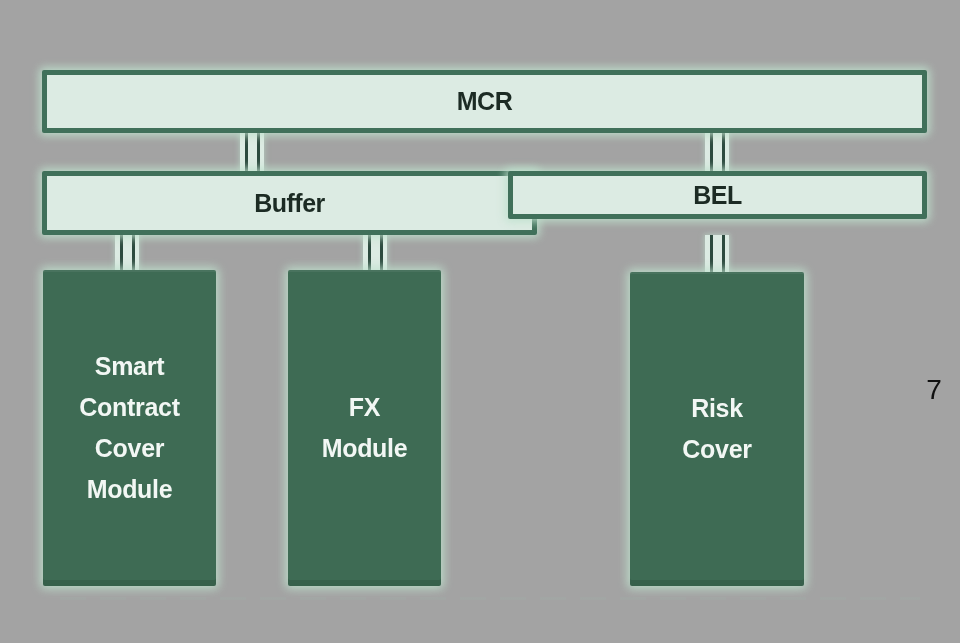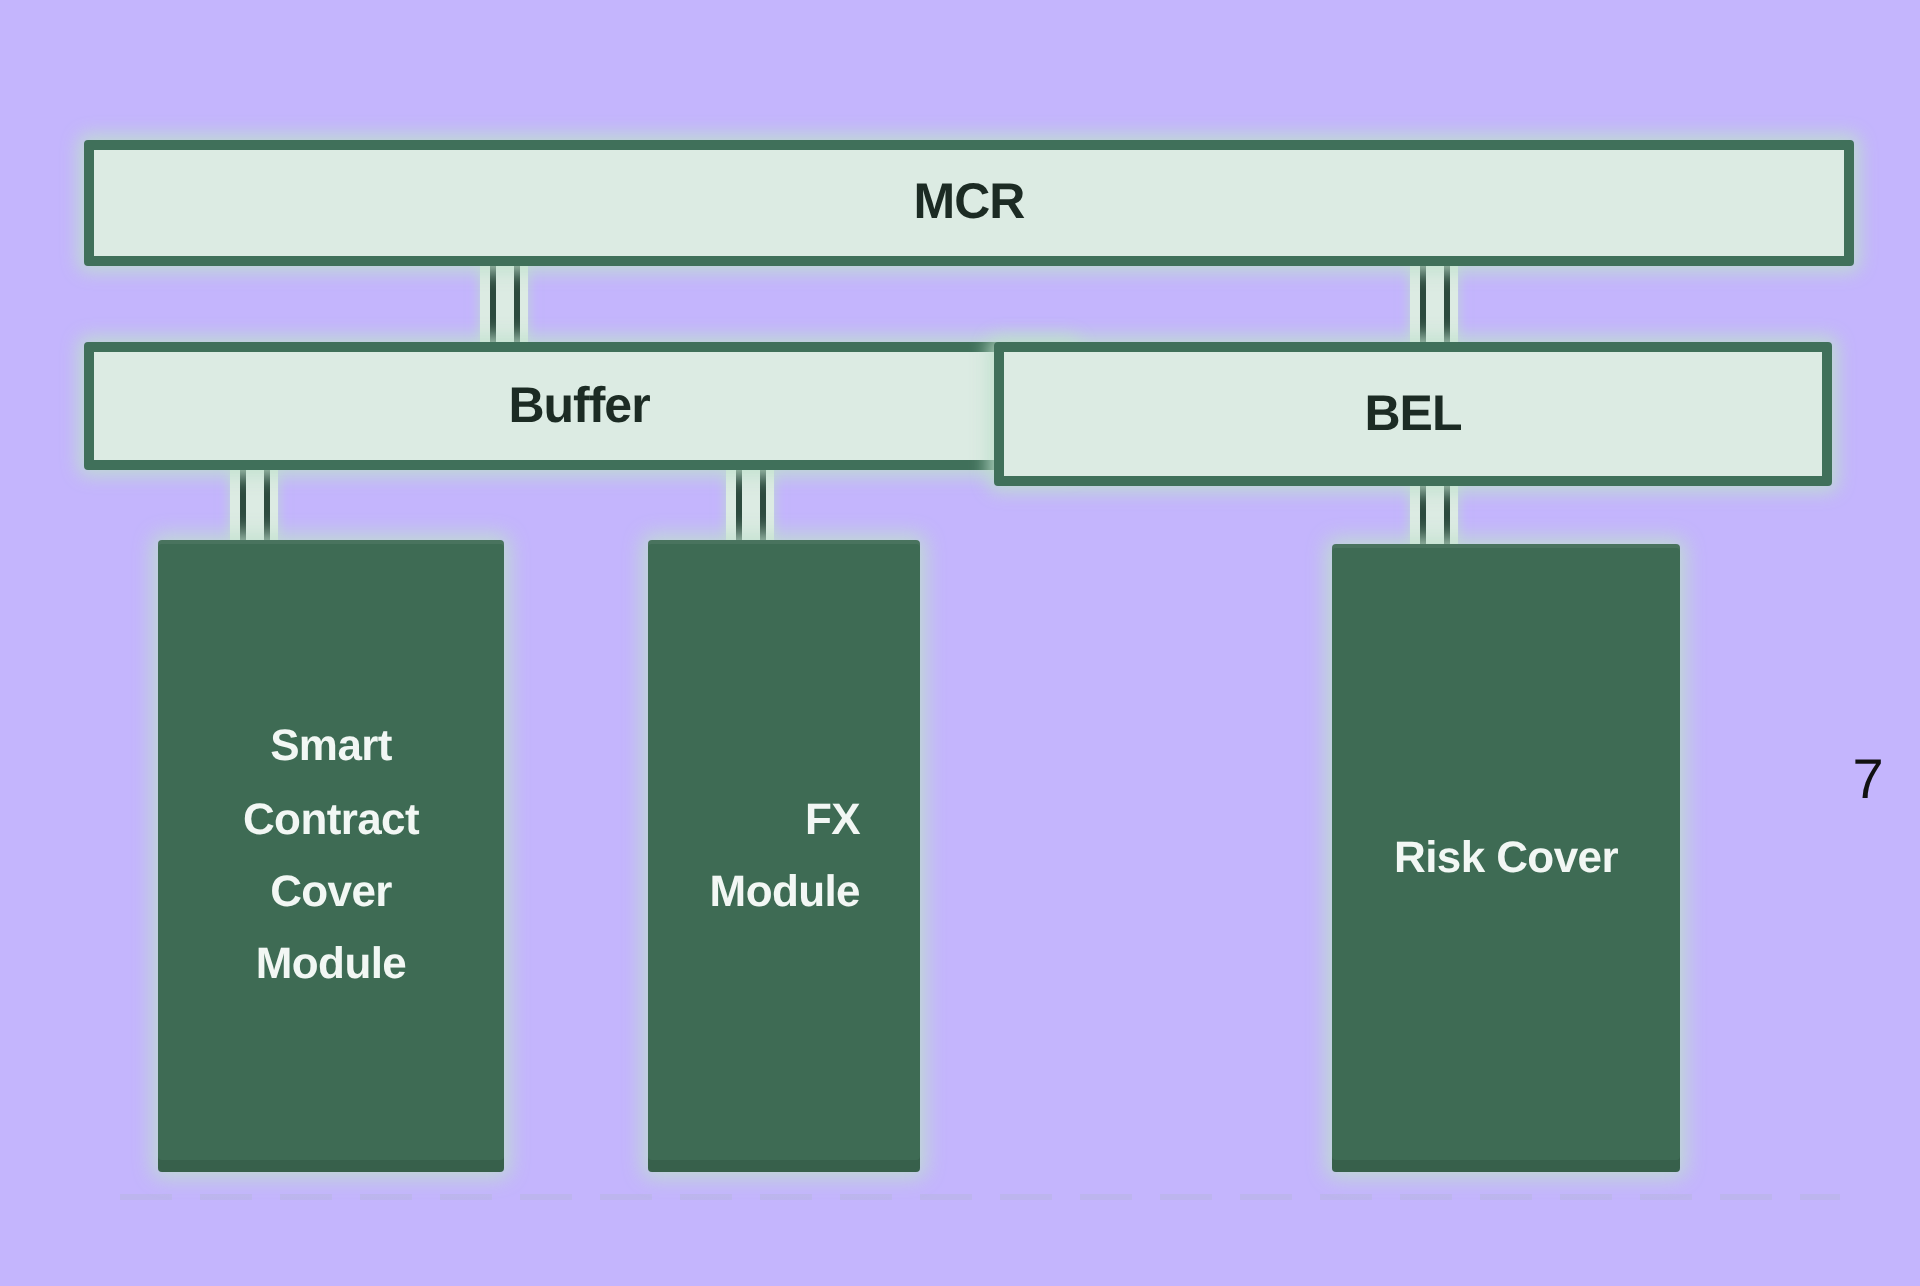--- a/index.html
+++ b/index.html
@@ -5,21 +5,21 @@
   html, body {
     margin: 0;
     padding: 0;
     background: #ffffff;
     font-family: "Liberation Sans", sans-serif;
   }
   .canvas {
     position: relative;
     width: 960px;
     height: 643px;
-    background: #c4b5fd;
+    background: #a3a3a3;
     overflow: hidden;
   }
   .node {
     position: absolute;
     box-sizing: border-box;
     display: flex;
     align-items: center;
     justify-content: center;
     text-align: center;
     border-radius: 2px;
@@ -32,24 +32,23 @@
     font-weight: bold;
     font-size: 25px;
     letter-spacing: -0.5px;
   }
   .node.dark {
     background: #3e6b54;
     border: none;
     box-shadow: 0 0 10px 3px rgba(190,224,205,0.85), inset 0 -6px 0 rgba(0,0,0,0.10), inset 0 2px 0 rgba(255,255,255,0.06);
     color: #f2f7f4;
     font-weight: bold;
-    font-size: 22px;
+    font-size: 25px;
     letter-spacing: -0.3px;
     line-height: 1.65;
-    margin-left: 36px;
   }
   .node.dark .label {
     padding: 0 30px;
   }
   .connector {
     position: absolute;
     width: 24px;
     background: #dcebe3;
     display: flex;
     align-items: stretch;
@@ -76,23 +75,23 @@
     top: 597px;
     width: 860px;
     height: 3px;
     background: repeating-linear-gradient(90deg, #9db5aa 0 26px, transparent 26px 40px);
     opacity: 0.18;
   }
 
   
   #node-mcr    { left: 42px;  top: 70px;  width: 885px; height: 63px; }
   #node-buffer { left: 42px;  top: 171px; width: 495px; height: 64px; }
-  #node-bel    { left: 497px; top: 171px; width: 419px; height: 72px; }
+  #node-bel    { left: 508px; top: 171px; width: 419px; height: 48px; }
   #node-sccm   { left: 43px;  top: 270px; width: 173px; height: 316px; }
-  #node-fx     { left: 288px; top: 270px; width: 136px; height: 316px; text-align: right; }
+  #node-fx     { left: 288px; top: 270px; width: 153px; height: 316px; }
   #node-risk   { left: 630px; top: 272px; width: 174px; height: 314px; }
 
   
   #conn-mcr-buffer { left: 240px; top: 133px; height: 38px; }
   #conn-mcr-bel    { left: 705px; top: 133px; height: 38px; }
   #conn-buffer-sccm{ left: 115px; top: 235px; height: 35px; }
   #conn-buffer-fx  { left: 363px; top: 235px; height: 35px; }
   #conn-bel-risk   { left: 705px; top: 235px; height: 37px; }
 </style>
 </head>

